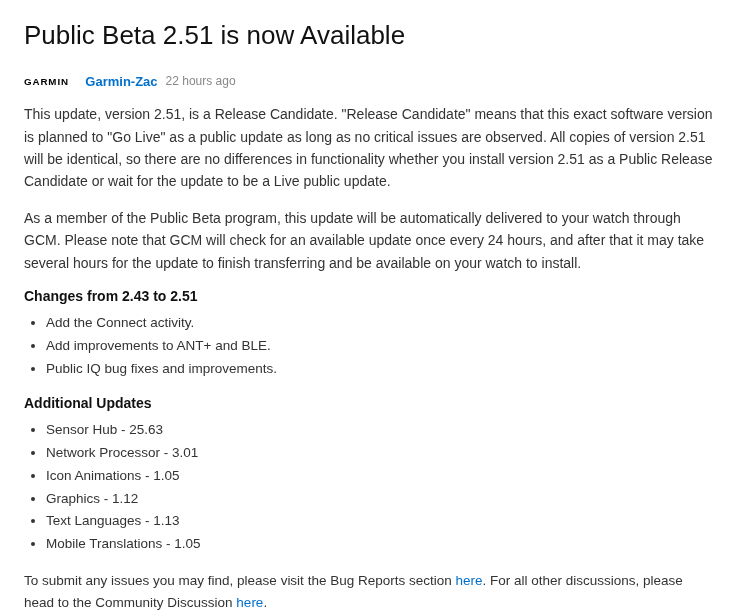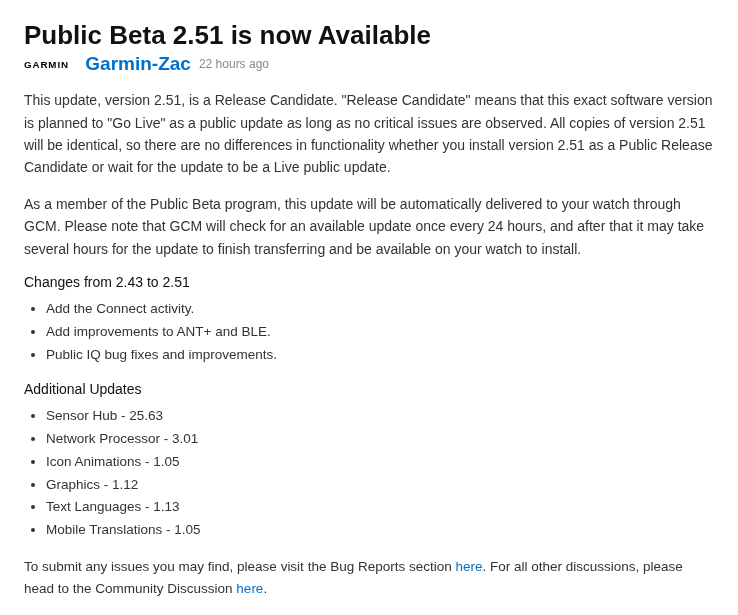--- a/index.html
+++ b/index.html
@@ -13,61 +13,61 @@
       font-size: 14px;
       color: #333;
       background: #fff;
       width: 738px;
       min-height: 615px;
       padding: 20px 24px;
     }
 
     h1 {
       font-size: 26px;
-      font-weight: bold;
+      font-weight: normal;
       color: #111;
-      margin-bottom: 2px;
+      margin-bottom: 22px;
       line-height: 1.2;
     }
 
     .author-row {
       display: flex;
       align-items: center;
       gap: 8px;
       margin-bottom: 14px;
     }
 
     .garmin-logo {
       display: flex;
       align-items: flex-end;
     }
 
     .author-name {
       color: #0070cc;
-      font-size: 19px;
+      font-size: 13px;
       font-weight: bold;
       cursor: pointer;
       text-align: center;
     }
 
     .timestamp {
       color: #888;
       font-size: 12px;
     }
 
     .body-text {
       font-size: 14px;
       line-height: 1.6;
       color: #333;
       margin-bottom: 14px;
     }
 
     .section-title {
       font-size: 14px;
-      font-weight: normal;
+      font-weight: bold;
       color: #111;
       margin-bottom: 8px;
       margin-top: 4px;
     }
 
     ul {
       margin-left: 22px;
       margin-bottom: 14px;
     }
 

